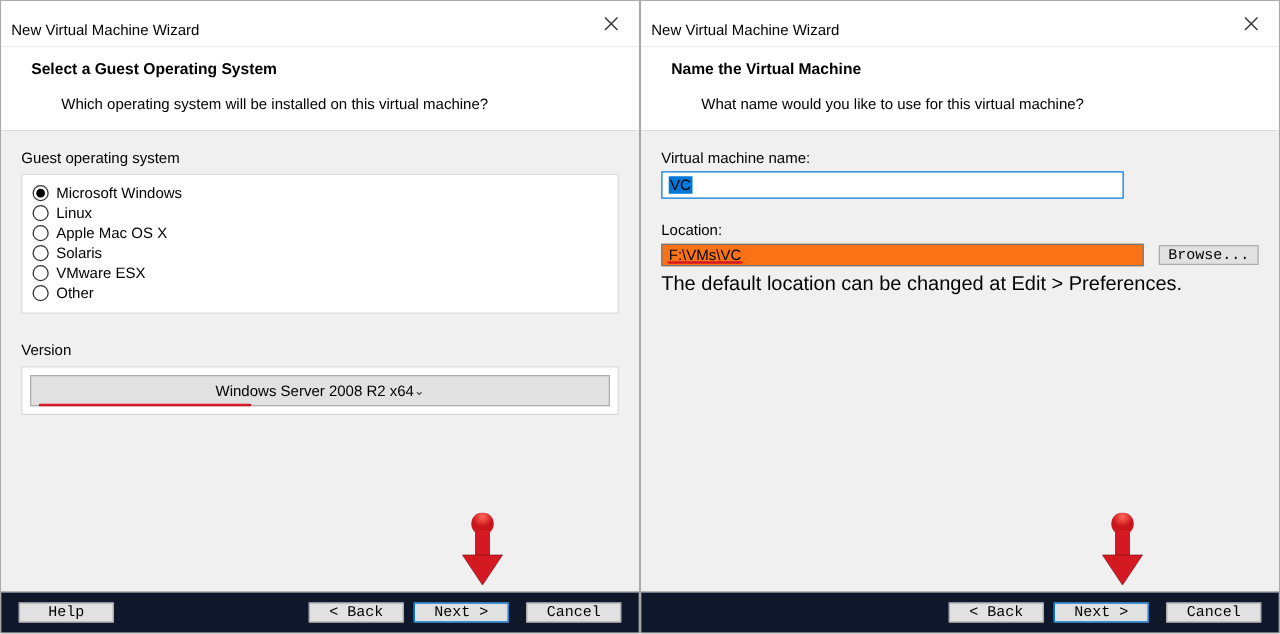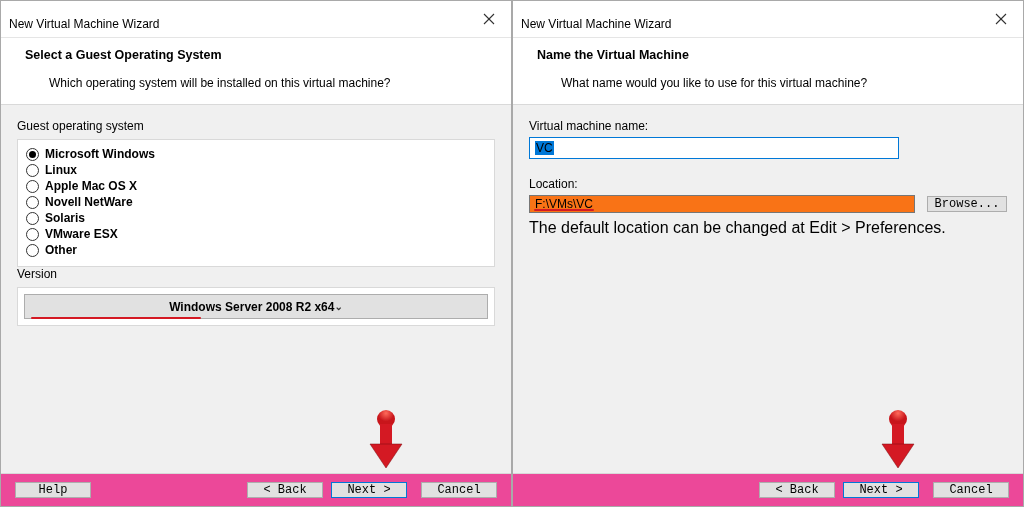--- a/index.html
+++ b/index.html
@@ -48,22 +48,21 @@
 .content {
   flex: 1;
   padding: 14px 16px 10px 16px;
   background: #f0f0f0;
 }
 .fieldset-label { margin-bottom: 6px; }
 .radio-group {
   border: 1px solid #d9d9d9;
   background: #fff;
   padding: 6px 8px 8px 8px;
-  margin-bottom: 0;
-  font-weight: bold;
+  margin-bottom: 22px;
 }
 .radio-item {
   display: flex;
   align-items: center;
   gap: 6px;
   padding: 1px 0;
   font-size: 12px;
   cursor: pointer;
 }
 .radio-dot {
@@ -130,21 +129,21 @@
 }
 .btn.primary {
   border: 1.5px solid #0078d7;
 }
 .footer {
   border-top: 1px solid #d9d9d9;
   padding: 8px 14px;
   display: flex;
   align-items: center;
   justify-content: space-between;
-  background: #ec4899;
+  background: #0f172a;
 }
 .footer .right { display: flex; gap: 8px; }
 .note { font-size: 16px; margin-top: 6px; }
 .arrow {
   position: absolute;
   width: 44px; height: 60px;
   pointer-events: none;
 }
 </style>
 </head>
@@ -174,24 +173,20 @@
         <span class="radio-dot selected"></span>
         <span>Microsoft Windows</span>
       </div>
       <div class="radio-item">
         <span class="radio-dot"></span>
         <span>Linux</span>
       </div>
       <div class="radio-item">
         <span class="radio-dot"></span>
         <span>Apple Mac OS X</span>
-      </div>
-      <div class="radio-item">
-        <span class="radio-dot"></span>
-        <span>Novell NetWare</span>
       </div>
       <div class="radio-item">
         <span class="radio-dot"></span>
         <span>Solaris</span>
       </div>
       <div class="radio-item">
         <span class="radio-dot"></span>
         <span>VMware ESX</span>
       </div>
       <div class="radio-item">

